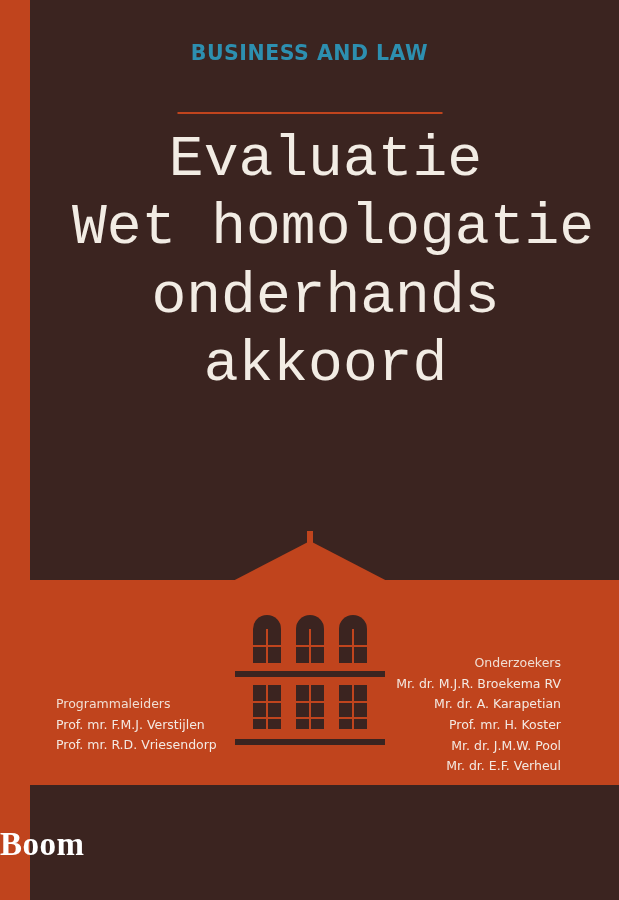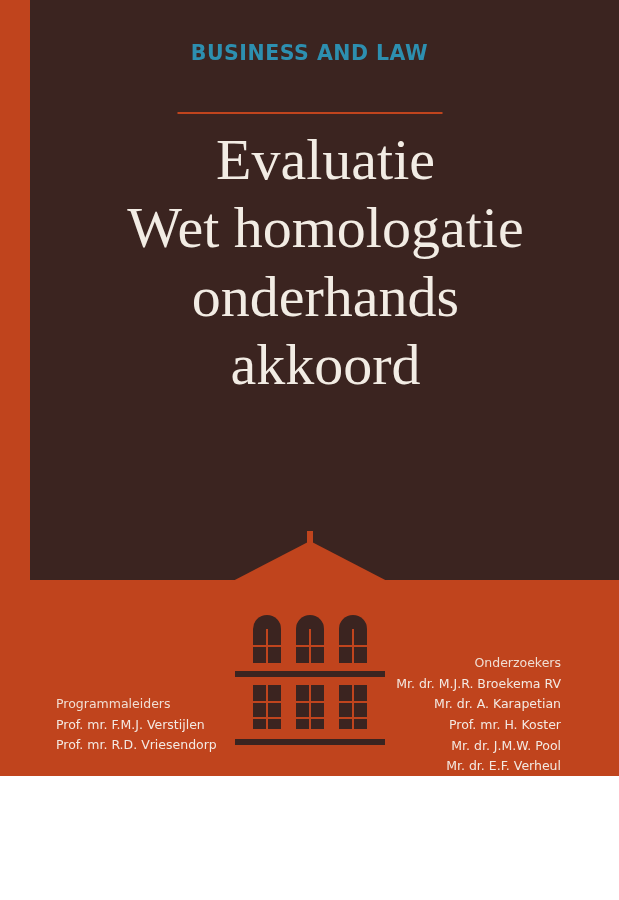--- a/index.html
+++ b/index.html
@@ -6,21 +6,21 @@
     margin: 0;
     padding: 0;
     background: #ffffff;
   }
   body {
     font-family: "Liberation Sans", sans-serif;
   }
   .cover {
     position: relative;
     width: 619px;
-    height: 776px;
+    height: 900px;
     overflow: hidden;
     background: #3b2420;
   }
   
   .spine {
     position: absolute;
     left: 0;
     top: 0;
     width: 30px;
     height: 900px;
@@ -80,21 +80,21 @@
   }
 
   
   .title {
     position: absolute;
     left: 0;
     right: 0;
     top: 126px;
     text-align: center;
     color: #f2ece4;
-    font-family: Liberation Serif, serif;
+    font-family: Liberation Mono, monospace;
     font-size: 58px;
     line-height: 1.18;
     padding: 0 40px;
     box-sizing: border-box;
     margin-left: 32px;
   }
   .title span { display: block; white-space: nowrap; }
 
   
   .building {

